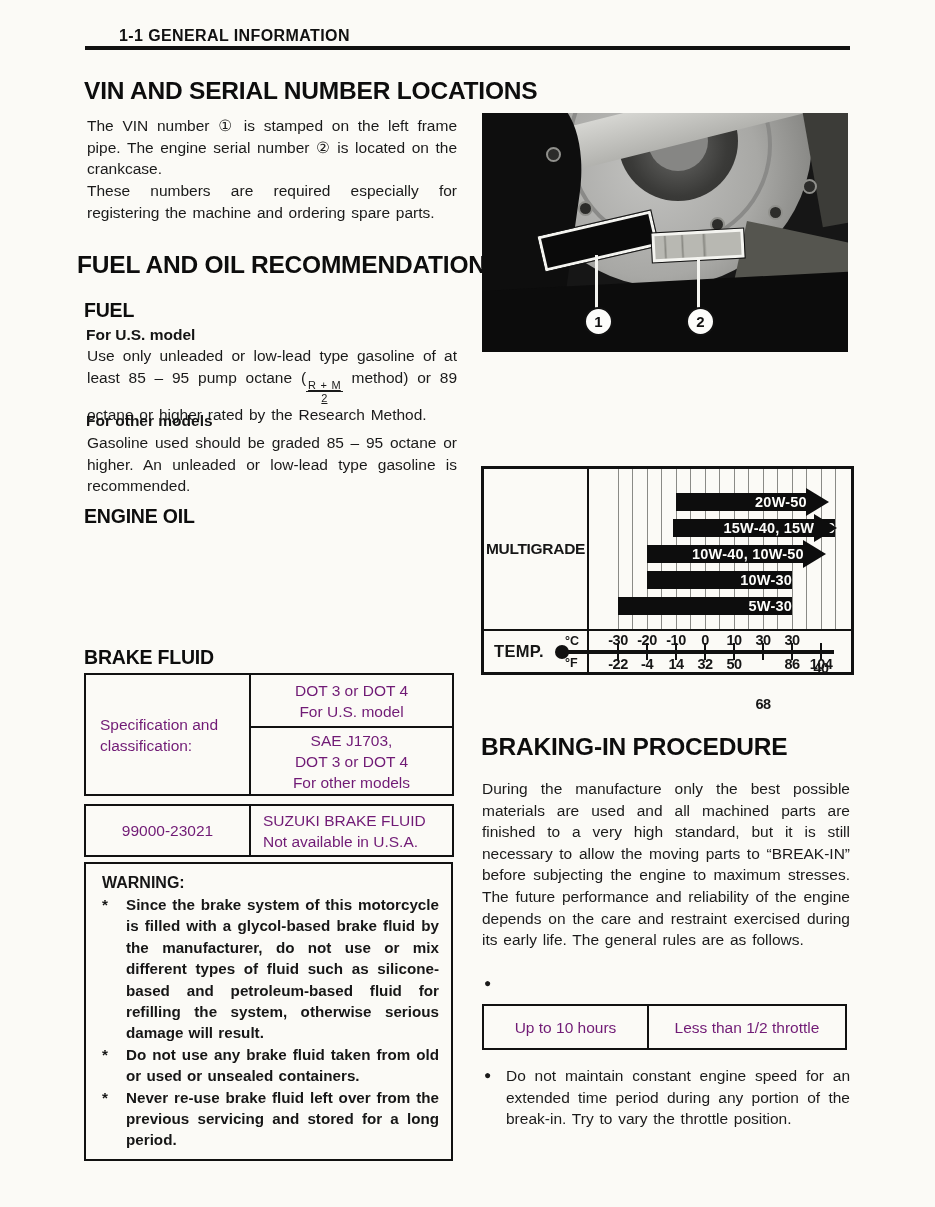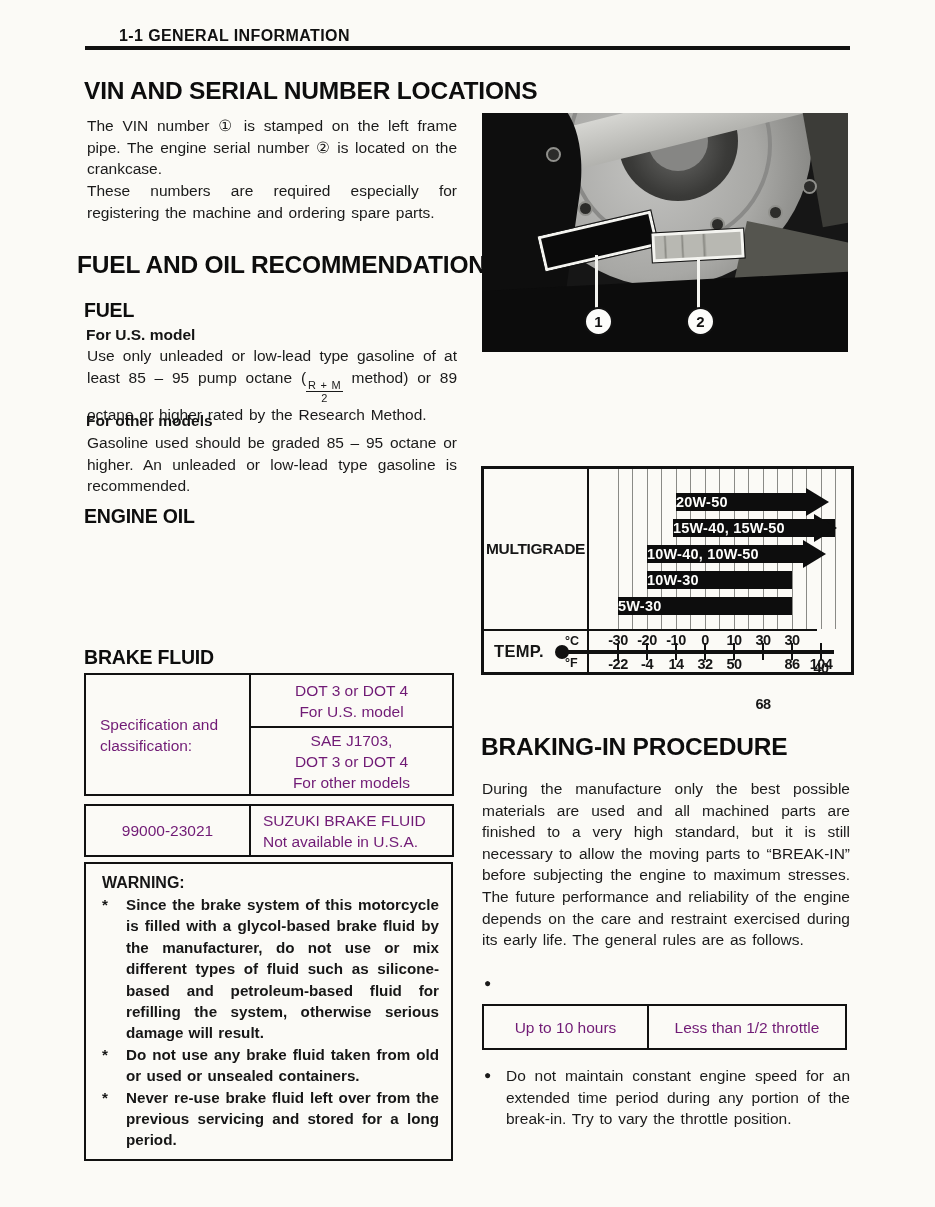--- a/index.html
+++ b/index.html
@@ -15,21 +15,21 @@
   .abs{position:absolute;}
   
   .runhead{font-size:16px;font-weight:bold;letter-spacing:0.4px;color:#111;}
   .rule{background:#111;height:4px;}
   .h1{font-size:24.5px;font-weight:bold;letter-spacing:-0.2px;color:#0d0d0d;white-space:nowrap;}
   .h2{font-size:19.5px;font-weight:bold;letter-spacing:-0.2px;color:#0d0d0d;}
   .blead{font-size:15.5px;font-weight:bold;color:#141414;}
   
   .body{font-size:15.5px;line-height:21.6px;color:#1a1a1a;word-spacing:1.5px;}
   .jtext{text-align:justify;}
-  .frac{display:inline-flex;flex-direction:column;vertical-align:-6px;font-size:11px;line-height:1.1;text-align:center;font-weight:normal;}
+  .frac{display:inline-flex;flex-direction:column;vertical-align:-6px;font-size:11px;line-height:1.1;text-align:center;font-weight:normal;text-decoration:underline;}
   .frac .num{border-bottom:1.5px solid #1a1a1a;padding:0 2px;}
   
   .tbl{border:2.5px solid #111;background:#fbfaf6;}
   .cell{font-size:15.5px;line-height:21px;color:#701a75;}
   .pre{white-space:pre-line;}
   .spec-grid{display:grid;grid-template-columns:165px 1fr;grid-template-rows:53px 1fr;height:100%;}
   .spec-left{grid-row:1/3;border-right:2px solid #111;display:flex;align-items:center;padding-left:14px;}
   .spec-rt{border-bottom:2px solid #111;display:flex;align-items:center;justify-content:center;text-align:center;}
   .spec-rb{display:flex;align-items:center;justify-content:center;text-align:center;}
   .two-col{display:grid;grid-template-columns:165px 1fr;height:100%;}
@@ -71,25 +71,25 @@
            display:flex;align-items:center;justify-content:center;
            font-size:15px;font-weight:bold;color:#111;}
   
   .chart{width:373px;height:209px;border:3px solid #111;background:#fbfaf6;box-sizing:border-box;}
   .chart-left{position:absolute;left:0;top:0;width:103px;height:160px;border-right:2px solid #111;
               display:flex;align-items:center;justify-content:center;}
   .mg-label{font-size:15.5px;font-weight:bold;letter-spacing:-0.3px;}
   .chart-plot{position:absolute;left:105px;top:0;width:262px;height:160px;}
   .gridline{position:absolute;top:0;bottom:0;width:1px;background:#8a8a86;}
   .vbar{position:absolute;height:18px;background:#0d0d0d;}
-  .vbar .blabel{position:absolute;left:0;right:0;top:0;text-align:left;color:#fdfdfb;
+  .vbar .blabel{position:absolute;left:0;right:0;top:0;text-align:right;color:#fdfdfb;
                 font-size:14.5px;font-weight:bold;line-height:18px;letter-spacing:0.2px;white-space:nowrap;}
   .arrowhead{position:absolute;width:0;height:0;border-top:14px solid transparent;
              border-bottom:14px solid transparent;border-left:23px solid #0d0d0d;top:-5px;}
-  .chart-temp{position:absolute;left:0;top:160px;width:333px;height:43px;border-top:2.5px solid #111;}
+  .chart-temp{position:absolute;left:0;top:160px;width:333px;height:43px;border-top:2.5px solid #111;padding-left:36px;}
   .temp-div{position:absolute;left:103px;top:0;bottom:0;width:2px;background:#111;}
   .temp-label{position:absolute;left:10px;top:11px;font-size:16.5px;font-weight:bold;letter-spacing:0.3px;}
   .deg{position:absolute;font-size:12.5px;font-weight:bold;}
   .axis-line{position:absolute;left:78px;top:19px;width:272px;height:3.5px;background:#111;}
   .axis-dot{position:absolute;left:71px;top:14px;width:14px;height:14px;border-radius:50%;background:#111;}
   .tickmark{position:absolute;top:12px;width:2px;height:17px;background:#111;}
   .ticklab{position:absolute;width:40px;text-align:center;font-size:14.5px;font-weight:bold;letter-spacing:-0.5px;}
 </style>
 </head>
 <body>

